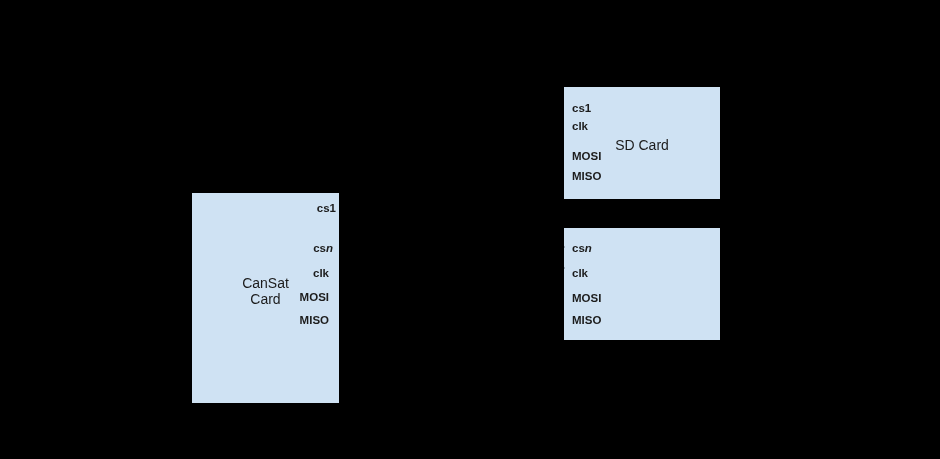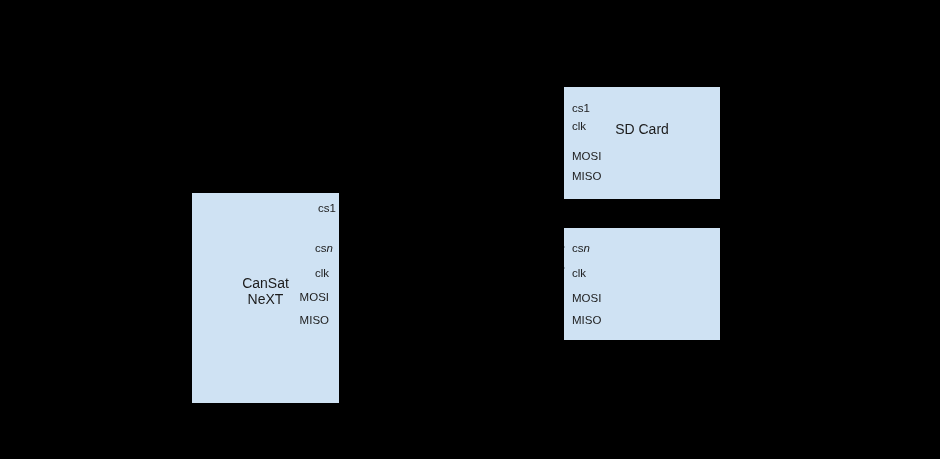--- a/index.html
+++ b/index.html
@@ -23,20 +23,21 @@
   .block-cansat { left: 192px; top: 193px; width: 147px; height: 210px; }
   .block-sd     { left: 564px; top:  87px; width: 156px; height: 112px; }
   .block-ext    { left: 564px; top: 228px; width: 156px; height: 112px; }
 
   .pin {
     position: absolute;
     font-size: 11.5px;
     line-height: 14px;
     height: 14px;
     white-space: nowrap;
+    font-weight: bold;
   }
   .pin i, .title i { font-style: italic; }
 
   
   .block-cansat .pin-1 { top:   8px; right:  3px; }
   .block-cansat .pin-2 { top:  48px; right:  6px; }
   .block-cansat .pin-3 { top:  73px; right: 10px; }
   .block-cansat .pin-4 { top:  97px; right: 10px; }
   .block-cansat .pin-5 { top: 120px; right: 10px; }
 
@@ -55,21 +56,21 @@
   .title {
     position: absolute;
     left: 0;
     width: 100%;
     text-align: center;
     font-size: 14px;
     line-height: 16px;
     white-space: nowrap;
   }
   .block-cansat .title { top: 82px; }
-  .block-sd .title     { top: 34px; }
+  .block-sd .title     { top: 50px; }
   .block-ext .title    { top: 49px; }
 
   
   .arrowhead {
     position: absolute;
     width: 0;
     height: 0;
     border-top: 3px solid transparent;
     border-bottom: 3px solid transparent;
     border-left: 6px solid #000;
@@ -78,21 +79,21 @@
   .arrowhead-clk { left: 559px; top: 265px; }
 </style>
 </head>
 <body>
 
 <div class="stage">
 
   <div class="block block-cansat">
     <div class="title">
       <div>CanSat</div>
-      <div>NeXT</div>
+      <div>Card</div>
     </div>
     <span class="pin pin-1"><span>cs1</span><i></i></span>
     <span class="pin pin-2"><span>cs</span><i>n</i></span>
     <span class="pin pin-3"><span>clk</span><i></i></span>
     <span class="pin pin-4"><span>MOSI</span><i></i></span>
     <span class="pin pin-5"><span>MISO</span><i></i></span>
   </div>
 
   <div class="block block-sd">
     <div class="title">SD Card</div>

